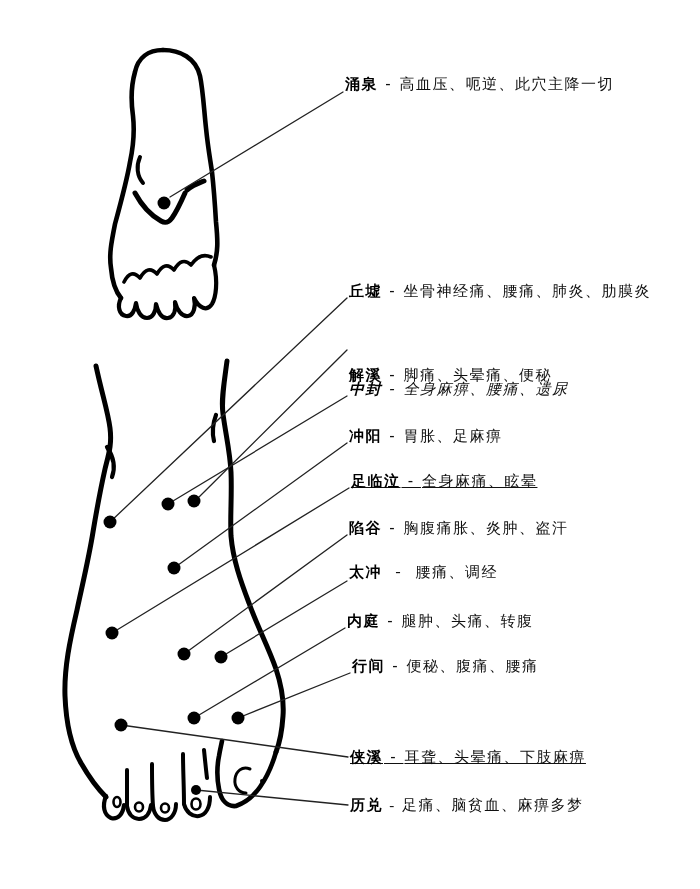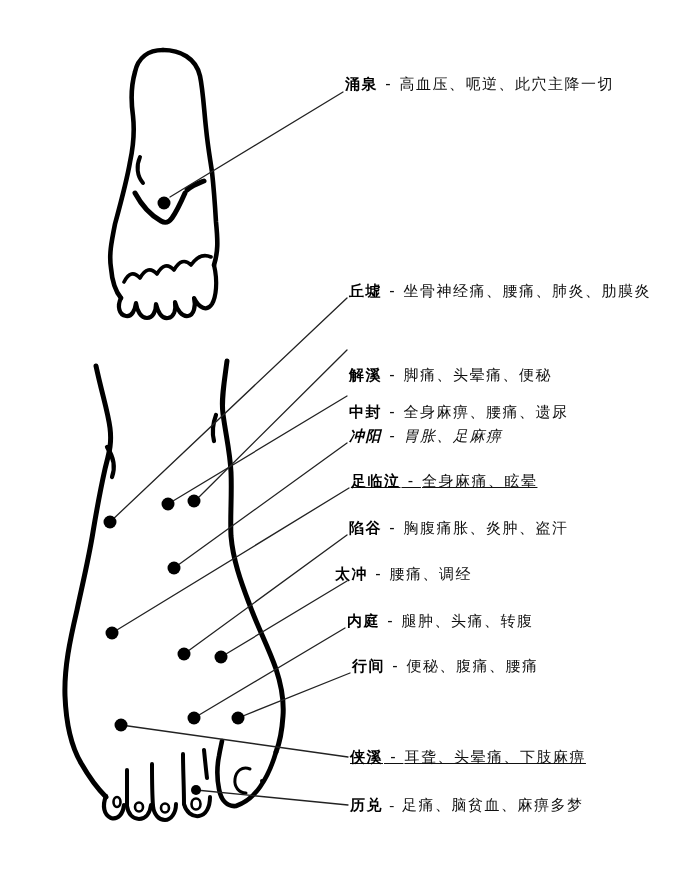--- a/index.html
+++ b/index.html
@@ -99,24 +99,24 @@
         <circle cx="238" cy="718" r="6.5"></circle>
         <circle cx="121" cy="725" r="6.5"></circle>
         <circle cx="196" cy="790" r="5"></circle>
       </g>
   </svg>
 
   <div>
       <div class="label" style="left: 345px; top: 84px;"><span class="pt-name">涌泉</span><span class="pt-sep"> - </span><span class="pt-conditions">高血压、呃逆、此穴主降一切</span></div>
       <div class="label" style="left: 349px; top: 291px;"><span class="pt-name">丘墟</span><span class="pt-sep"> - </span><span class="pt-conditions">坐骨神经痛、腰痛、肺炎、肋膜炎</span></div>
       <div class="label" style="left: 349px; top: 343px; margin-top: 32px;"><span class="pt-name">解溪</span><span class="pt-sep"> - </span><span class="pt-conditions">脚痛、头晕痛、便秘</span></div>
-      <div class="label" style="left: 349px; top: 412px;"><span class="pt-name">中封</span><span class="pt-sep"> - </span><span class="pt-conditions">全身麻痹、腰痛、遗尿</span></div>
-      <div class="label" style="left: 349px; top: 436px; font-style: italic;"><span class="pt-name">冲阳</span><span class="pt-sep"> - </span><span class="pt-conditions">胃胀、足麻痹</span></div>
+      <div class="label" style="left: 349px; top: 389px; font-style: italic;"><span class="pt-name">中封</span><span class="pt-sep"> - </span><span class="pt-conditions">全身麻痹、腰痛、遗尿</span></div>
+      <div class="label" style="left: 349px; top: 436px;"><span class="pt-name">冲阳</span><span class="pt-sep"> - </span><span class="pt-conditions">胃胀、足麻痹</span></div>
       <div class="label" style="left: 351px; top: 481px; text-decoration: underline;"><span class="pt-name">足临泣</span><span class="pt-sep"> - </span><span class="pt-conditions">全身麻痛、眩晕</span></div>
       <div class="label" style="left: 349px; top: 528px;"><span class="pt-name">陷谷</span><span class="pt-sep"> - </span><span class="pt-conditions">胸腹痛胀、炎肿、盗汗</span></div>
-      <div class="label" style="left: 335px; top: 574px;"><span class="pt-name">太冲</span><span class="pt-sep"> - </span><span class="pt-conditions">腰痛、调经</span></div>
+      <div class="label" style="left: 349px; top: 574px; font-family: Liberation Mono, monospace;"><span class="pt-name">太冲</span><span class="pt-sep"> - </span><span class="pt-conditions">腰痛、调经</span></div>
       <div class="label" style="left: 347px; top: 621px;"><span class="pt-name">内庭</span><span class="pt-sep"> - </span><span class="pt-conditions">腿肿、头痛、转腹</span></div>
       <div class="label" style="left: 352px; top: 666px;"><span class="pt-name">行间</span><span class="pt-sep"> - </span><span class="pt-conditions">便秘、腹痛、腰痛</span></div>
       <div class="label" style="left: 350px; top: 757px; text-decoration: underline;"><span class="pt-name">侠溪</span><span class="pt-sep"> - </span><span class="pt-conditions">耳聋、头晕痛、下肢麻痹</span></div>
       <div class="label" style="left: 350px; top: 805px; font-family: Liberation Serif, serif;"><span class="pt-name">历兑</span><span class="pt-sep"> - </span><span class="pt-conditions">足痛、脑贫血、麻痹多梦</span></div>
     </div>
 
 </div>
 
 </body></html>

